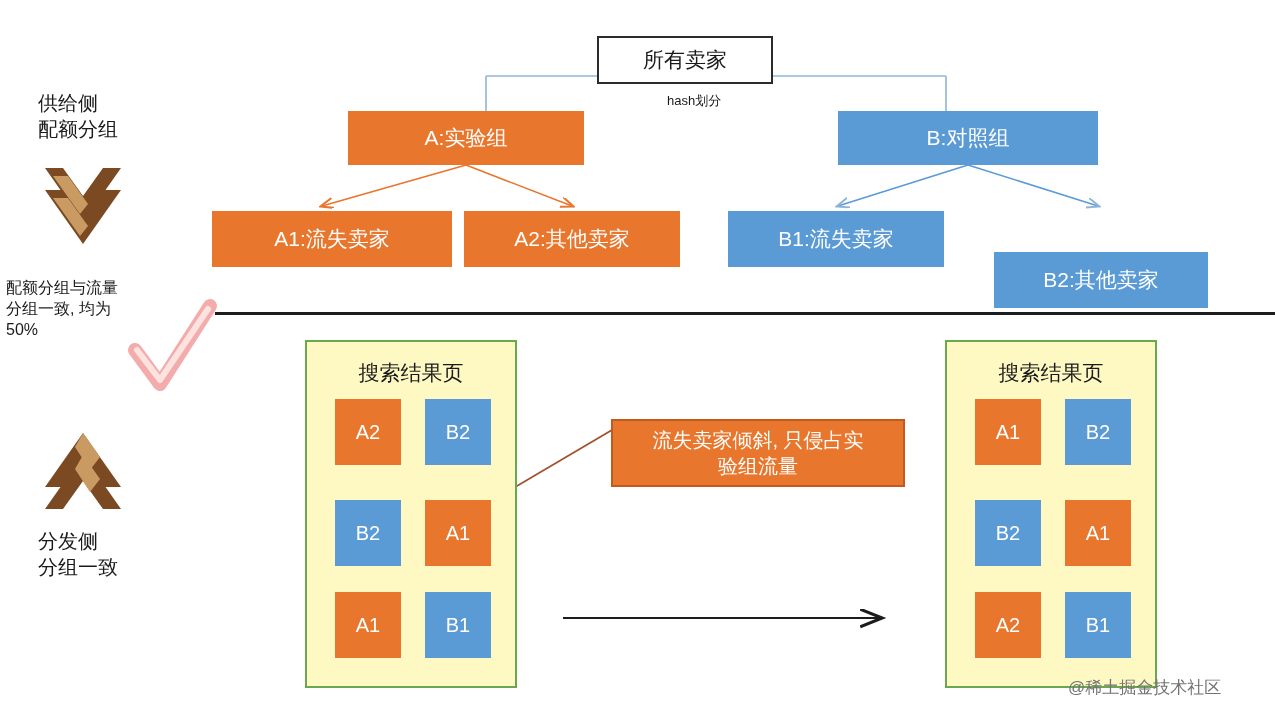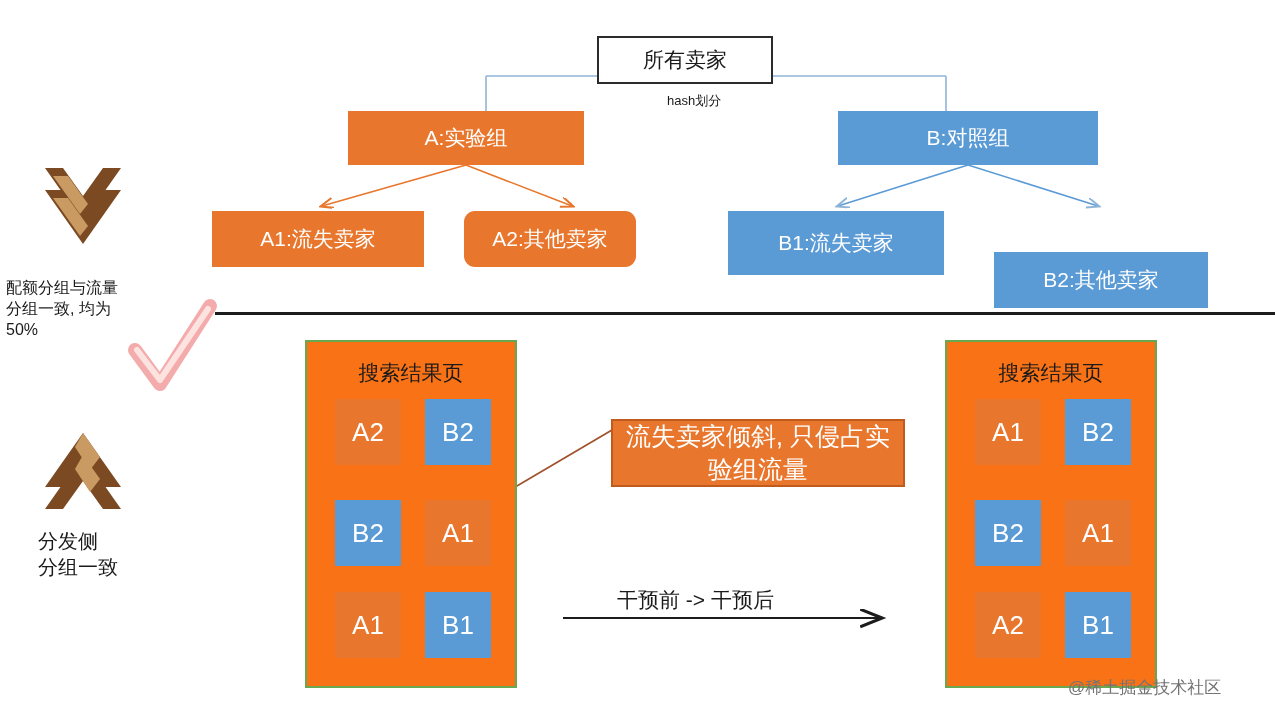--- a/index.html
+++ b/index.html
@@ -69,51 +69,51 @@
   .divider {
     position: absolute;
     background: #1c1c1c;
     height: 3px;
   }
 
   
   .panel {
     position: absolute;
     border: 2px solid #6aa84f;
-    background: #f97316;
+    background: #fef9c3;
     box-sizing: border-box;
   }
   .panel-title {
     position: absolute;
     width: 100%;
     text-align: center;
     font-size: 21px;
     color: #1a1a1a;
     top: 17px;
     left: 0;
   }
   .cell {
     position: absolute;
     display: flex;
     align-items: center;
     justify-content: center;
-    font-size: 26px;
+    font-size: 20px;
     color: #ffffff;
     box-sizing: border-box;
   }
   .cell.orange { background: #e8762c; }
   .cell.blue   { background: #5b9bd5; }
 
   
   .callout {
     position: absolute;
     background: #e8762c;
     border: 2px solid #c05a1d;
     color: #ffffff;
-    font-size: 25px;
+    font-size: 20px;
     line-height: 1.32;
     display: flex;
     align-items: center;
     justify-content: center;
     text-align: center;
     box-sizing: border-box;
     padding: 16px 8px;
     white-space: pre-line;
   }
 
@@ -218,36 +218,38 @@
   <div class="hash-label" style="left:667px; top:92px;">hash划分</div>
 
   <div class="node node-orange" style="left:348px; top:111px; width:236px; height:54px;">
     <span>A:实验组</span>
   </div>
 
   <div class="node node-blue" style="left:838px; top:111px; width:260px; height:54px;">
     <span>B:对照组</span>
   </div>
 
-  <div class="node node-orange" style="left:212px; top:211px; width:212px; height:56px;">
+  <div class="node node-orange" style="left:212px; top:211px; width:240px; height:56px;">
     <span>A1:流失卖家</span>
   </div>
 
-  <div class="node node-orange" style="left:464px; top:211px; width:172px; height:56px;border-radius:11px;">
+  <div class="node node-orange" style="left:464px; top:211px; width:216px; height:56px;">
     <span>A2:其他卖家</span>
   </div>
 
-  <div class="node node-blue" style="left:728px; top:211px; width:216px; height:64px;">
+  <div class="node node-blue" style="left:728px; top:211px; width:216px; height:56px;">
     <span>B1:流失卖家</span>
   </div>
 
   <div class="node node-blue" style="left:994px; top:211px; width:214px; height:56px;margin-top:41px;">
     <span>B2:其他卖家</span>
   </div>
 
+  <div class="side-caption" style="left:38px; top:90px;">供给侧
+配额分组</div>
 
   <div class="side-caption small" style="left:6px; top:277px; width:200px;">配额分组与流量
 分组一致, 均为
 50%</div>
 
   <div class="side-caption" style="left:38px; top:528px;">分发侧
 分组一致</div>
 
   <div class="divider" style="left:215px; top:312px; width:1060px;"></div>
 
@@ -291,17 +293,16 @@
       <span>A2</span>
     </div>
     <div class="cell blue" style="left:118px; top:250px; width:66px; height:66px;">
       <span>B1</span>
     </div>
   </div>
 
   <div class="callout" style="left:611px; top:419px; width:294px; height:68px;">流失卖家倾斜, 只侵占实
 验组流量</div>
 
-  <div class="transition-label" style="left:617px; top:586px;">干预前 -&gt;  干预后</div>
 
   <div class="watermark" style="left:1068px; top:676px;">@稀土掘金技术社区</div>
 
 </div>
 
 </body></html>

